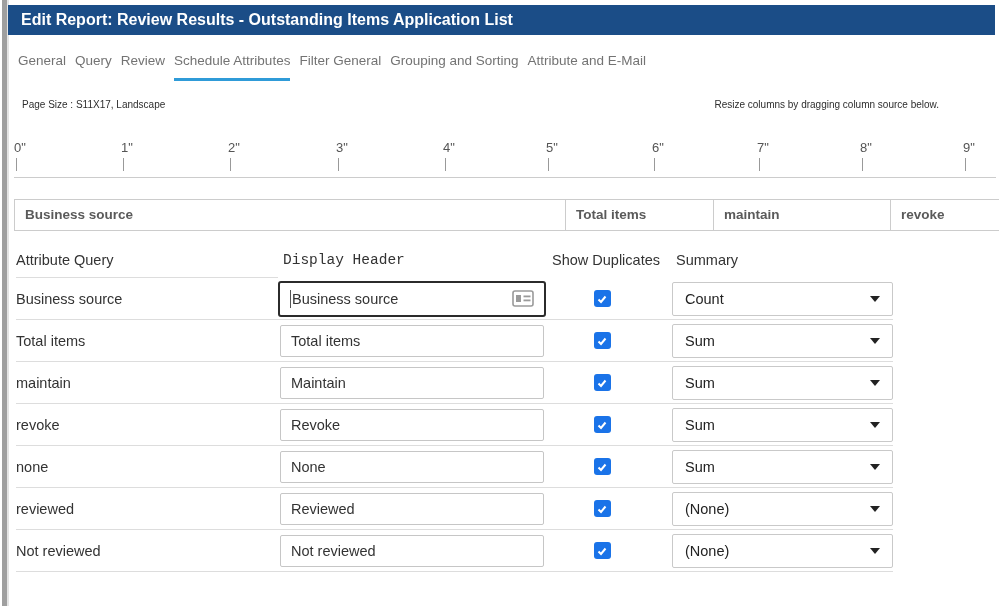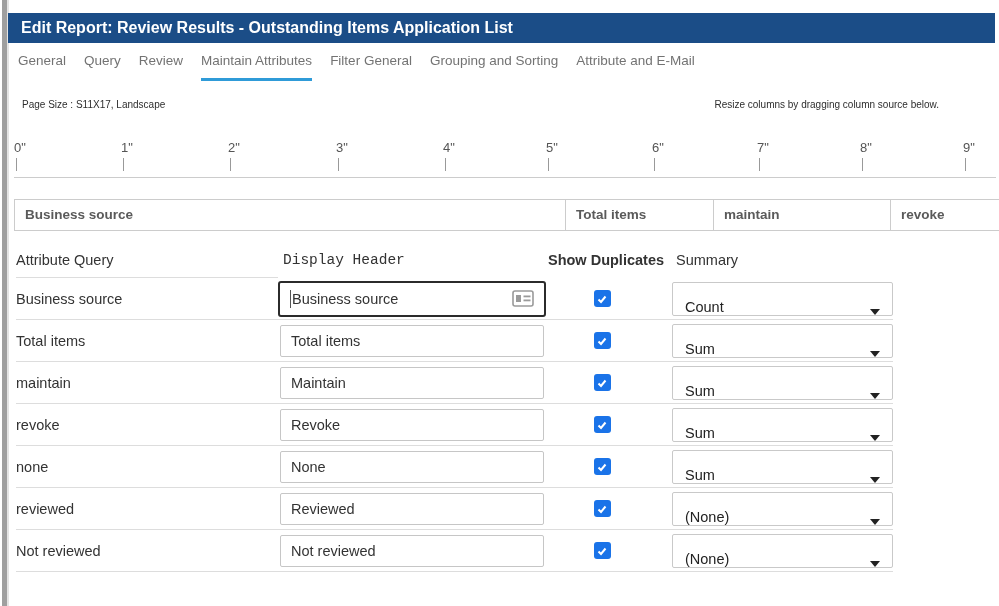--- a/index.html
+++ b/index.html
@@ -3,23 +3,23 @@
 <meta charset="utf-8">
 <style>
   html,body{margin:0;padding:0;background:#fff;}
   .page{position:relative;width:999px;height:606px;background:#fff;overflow:hidden;
         font-family:"Liberation Sans",sans-serif;}
   .left-strip{position:absolute;left:2px;top:0;bottom:0;width:5px;background:#9f9f9f;}
   .left-strip-light{position:absolute;left:7px;top:0;bottom:0;width:2px;background:#e4e4e4;}
 
   .title-bar{position:absolute;left:8px;right:4px;top:5px;height:30px;background:#1b4d87;
              color:#fff;font-size:16px;font-weight:600;line-height:30px;padding-left:13px;
-             box-sizing:border-box;white-space:nowrap;margin-top:8px;}
-
-  .tabs{position:absolute;left:18px;top:53px;display:flex;gap:18px;}
+             box-sizing:border-box;white-space:nowrap;}
+
+  .tabs{position:absolute;left:18px;top:53px;display:flex;gap:9px;}
   .tab{font-size:13.5px;color:#737373;padding-bottom:10px;border-bottom:3px solid transparent;
        cursor:pointer;white-space:nowrap;}
   .tab.active{border-bottom-color:#2f9bd8;}
 
   .info-bar{position:absolute;left:22px;right:60px;top:99px;display:flex;
             justify-content:space-between;font-size:10px;color:#2e2e2e;}
 
   .ruler{position:absolute;left:0;right:0;top:140px;height:38px;}
   .ruler-mark{position:absolute;top:0;display:flex;flex-direction:column;}
   .ruler-label{font-size:13px;color:#555;line-height:15px;}
@@ -32,59 +32,59 @@
                 line-height:30px;font-size:13.5px;font-weight:700;color:#5a5a5a;
                 white-space:nowrap;overflow:hidden;cursor:col-resize;}
   .preview-cell:last-child{border-right:none;flex:1;}
 
   .attr-table{position:absolute;left:16px;top:252px;width:877px;}
   .attr-header,.attr-row{display:grid;grid-template-columns:262px 268px 126px 221px;}
   .attr-header{height:26px;}
   .h-cell{font-size:14.5px;color:#333;white-space:nowrap;}
   .h-attr{border-bottom:1px solid #ddd;}
   .h-display{padding-left:5px;font-family:Liberation Mono, monospace;}
-  .h-dup{justify-self:center;margin-right:6px;font-weight:bold;}
+  .h-dup{justify-self:center;margin-right:6px;}
   .h-sum{padding-left:4px;}
 
   .attr-row{height:41px;align-items:center;border-bottom:1px solid #ddd;}
   .name-cell{font-size:14.5px;color:#333;white-space:nowrap;}
 
   .fake-input{height:32px;margin:0 2px;border:1px solid #c6c6c6;border-radius:2px;
               display:flex;align-items:center;padding:0 10px;font-size:14.5px;color:#333;
               box-sizing:border-box;background:#fff;cursor:text;}
   .fake-input.focused{height:36px;margin:0;border:2px solid #2b2b2b;border-radius:3px;}
   .caret-bar{width:1px;height:18px;background:#555;margin-right:1px;flex:0 0 auto;}
   .card-icon{margin-left:auto;flex:0 0 auto;display:flex;align-items:center;}
 
   .checkbox-cell{display:flex;justify-content:center;padding-right:14px;}
   .checkbox{width:17px;height:17px;background:#1a73e8;border-radius:3px;display:flex;
             align-items:center;justify-content:center;cursor:pointer;}
 
   .select-box{width:221px;height:34px;border:1px solid #c9c9c9;border-radius:2px;
-              display:flex;align-items:flex-end;justify-content:space-between;padding:0 12px;
+              display:flex;align-items:center;justify-content:space-between;padding:0 12px;
               box-sizing:border-box;font-size:14.5px;color:#222;background:#fff;cursor:pointer;}
   .caret-down{width:0;height:0;border-left:5px solid transparent;border-right:5px solid transparent;
               border-top:6px solid #222;}
 </style>
 </head>
 <body>
 
 <div class="page">
   <div class="left-strip"></div>
   <div class="left-strip-light"></div>
 
   <div class="title-bar">
     <span>Edit Report: Review Results - Outstanding Items Application List</span>
   </div>
 
   <div class="tabs">
     <span class="tab">General</span>
     <span class="tab">Query</span>
     <span class="tab">Review</span>
-    <span class="tab active">Maintain Attributes</span>
+    <span class="tab active">Schedule Attributes</span>
     <span class="tab">Filter General</span>
     <span class="tab">Grouping and Sorting</span>
     <span class="tab">Attribute and E-Mail</span>
   </div>
 
   <div class="info-bar">
     <span>Page Size : S11X17, Landscape</span>
     <span>Resize columns by dragging column source below.</span>
   </div>
 

